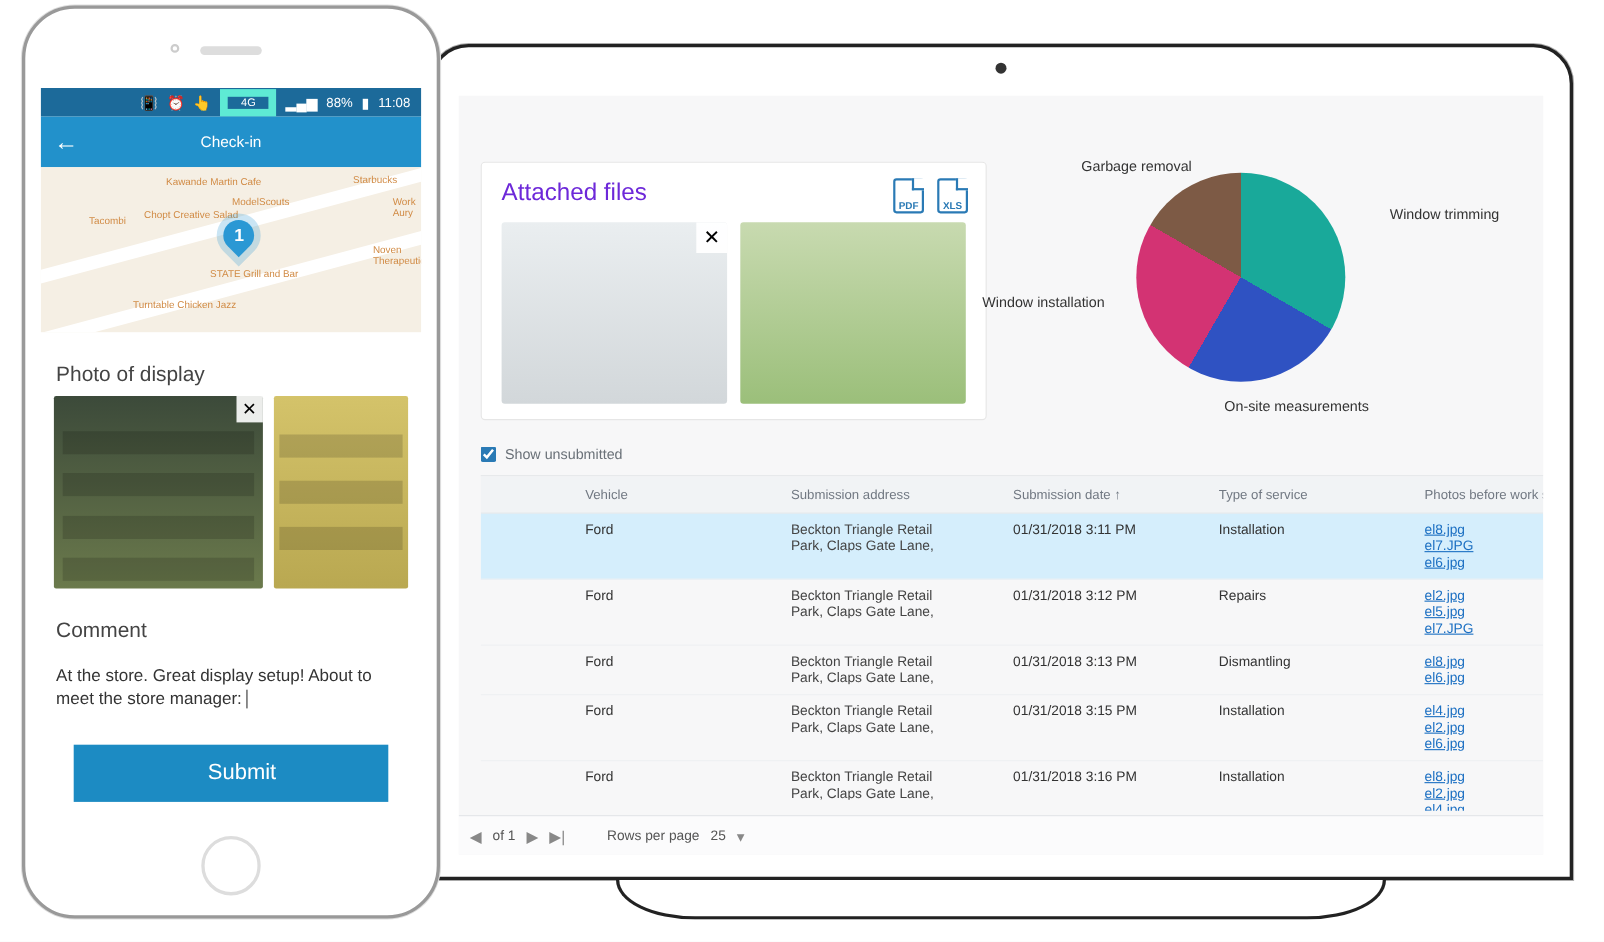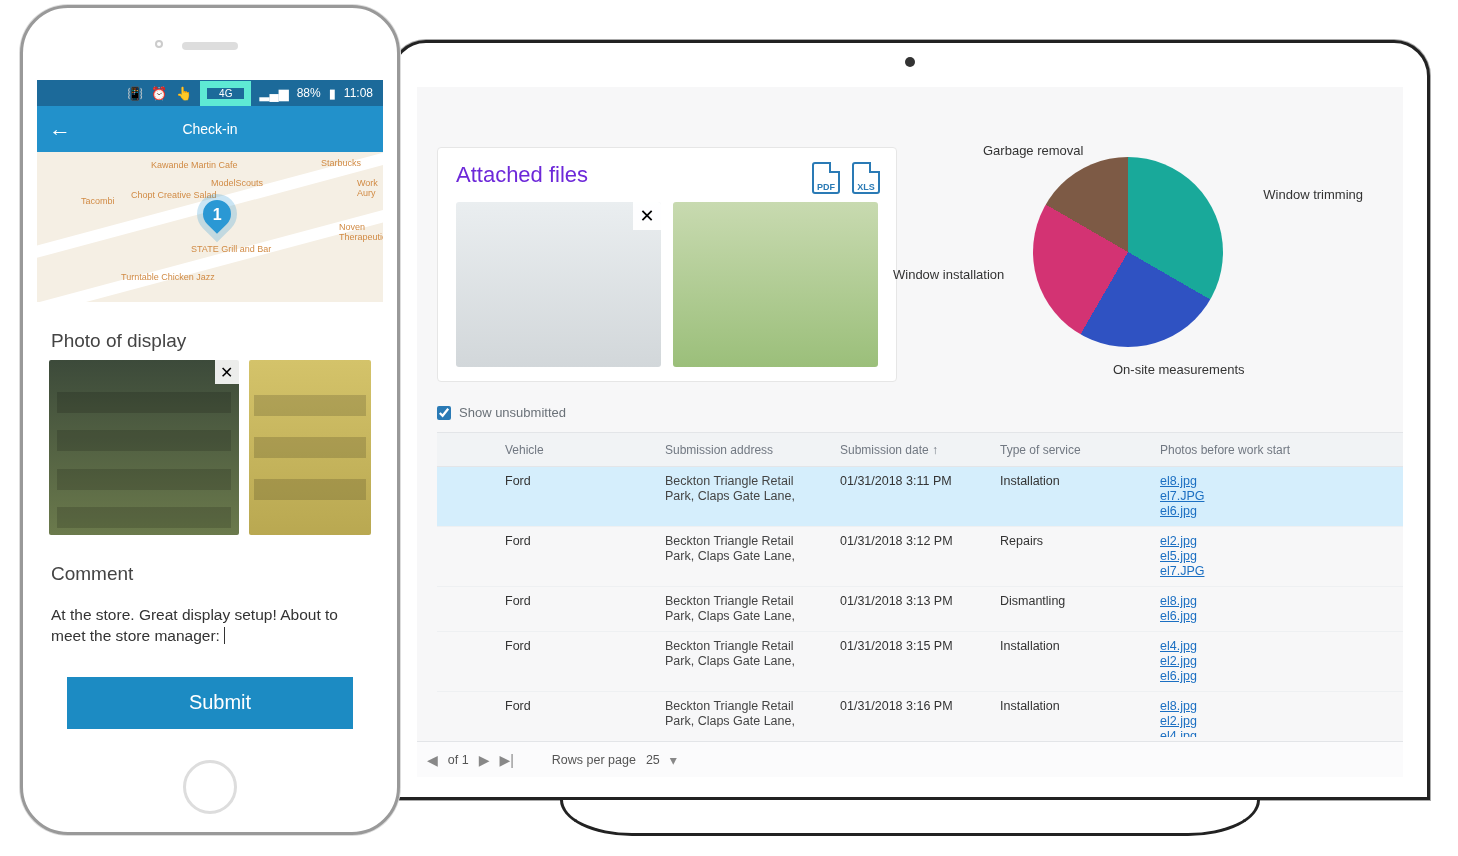--- a/index.html
+++ b/index.html
@@ -30,21 +30,21 @@
   .pl-wt { right: 0px; top: 60px; }
   .pl-os { left: 220px; top: 235px; }
   .pl-wi { left: 0; top: 140px; }
 
   
   .show-unsub { position: absolute; left: 20px; top: 318px; display: flex; align-items: center; gap: 8px; font-size: 13px; color: #6a7178; }
   .show-unsub input { width:14px; height:14px; accent-color:#2a7ab5; }
 
   
   .table { position: absolute; left: 20px; right: 0; top: 345px; bottom: 40px; font-size: 12.5px; color: #333; overflow: hidden; border-top: 1px solid #e3e5e8; }
-  .thead, .trow { display: grid; grid-template-columns: 60px 160px 175px 160px 160px 160px; align-items: start; }
+  .thead, .trow { display: grid; grid-template-columns: 60px 160px 175px 160px 160px 160px; align-items: start; gap: 27px; }
   .thead { background: #f1f3f5; height: 34px; align-items: center; color: #717882; border-bottom: 1px solid #e3e5e8; }
   .thead .cell { padding: 0 8px; font-size: 12px; }
   .trow { border-bottom: 1px solid #eef0f2; min-height: 36px; padding: 5px 0; }
   .trow.selected { background: #d5eefc; }
   .cell { padding: 2px 8px; overflow: hidden; }
   .flink { color: #1b6fc2; text-decoration: underline; display: block; line-height: 1.2; }
   .addr { line-height: 1.2; color: #444; max-height: 30px; overflow: hidden; }
 
   .pager { position: absolute; left: 0; right: 0; bottom: 0; height: 36px; border-top: 1px solid #e3e5e8; background: #fbfbfc; display: flex; align-items: center; gap: 10px; padding: 0 10px; font-size: 12.5px; color: #555; }
   .pager .nav { color: #888; cursor: pointer; font-size:14px; }

